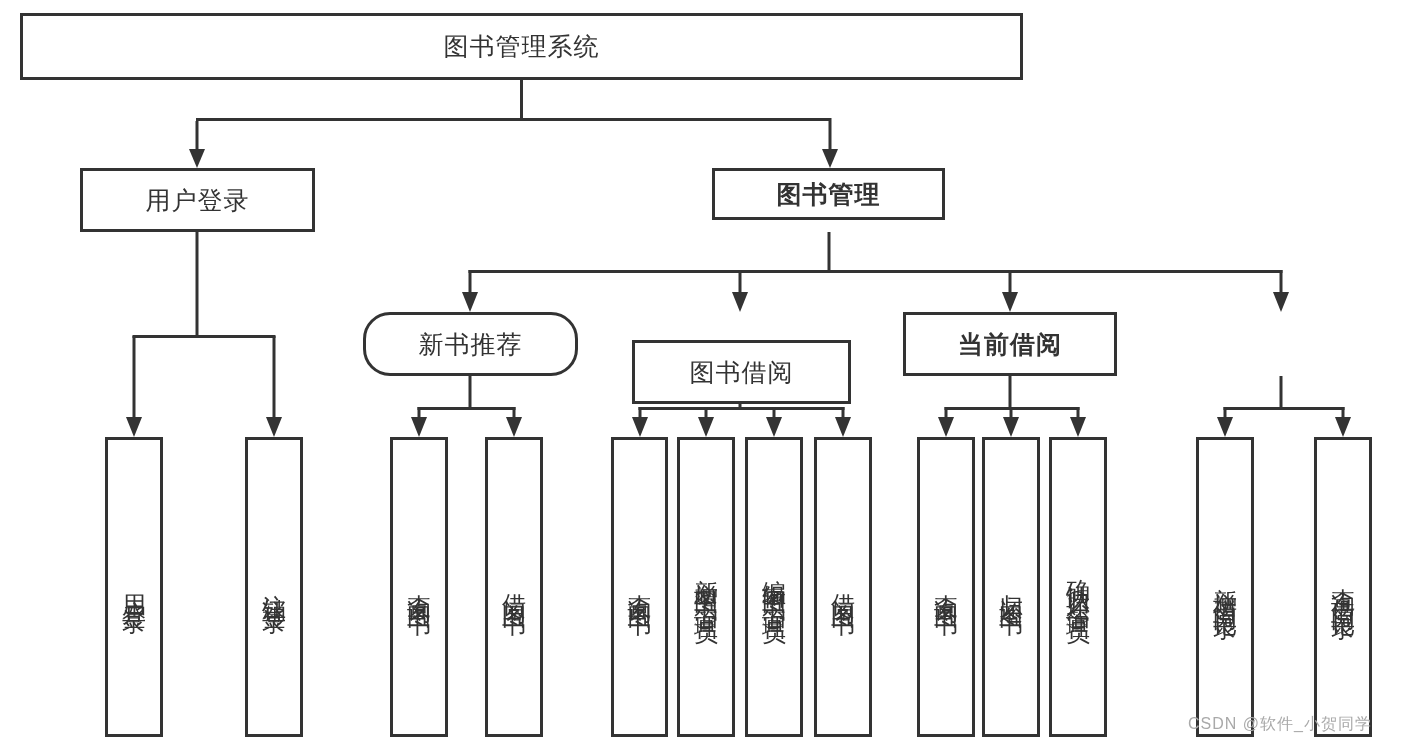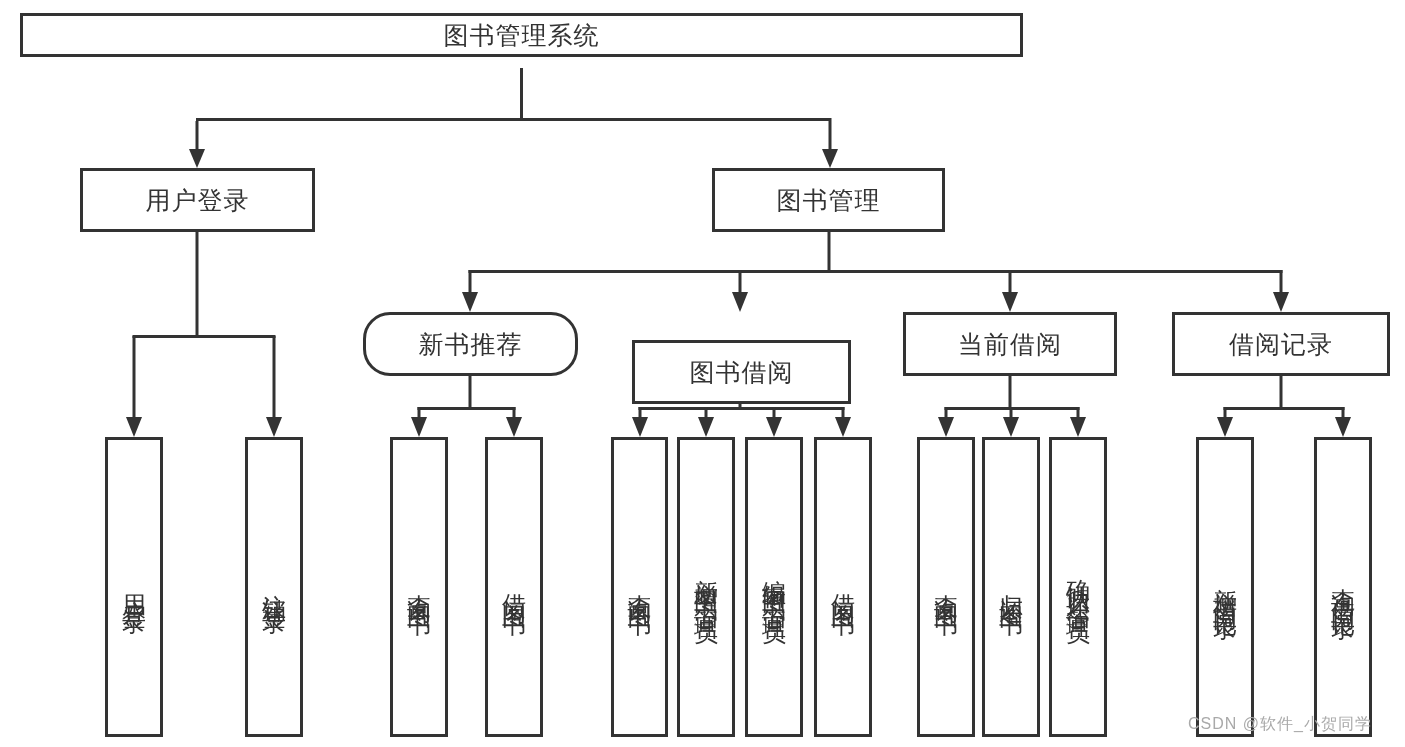--- a/index.html
+++ b/index.html
@@ -118,29 +118,28 @@
     <line x1="1011" y1="407" x2="1011" y2="419"></line>
     <polygon points="1003,417 1019,417 1011,437"></polygon>
     <line x1="1078" y1="407" x2="1078" y2="419"></line>
     <polygon points="1070,417 1086,417 1078,437"></polygon>
     <line x1="1225" y1="407" x2="1225" y2="419"></line>
     <polygon points="1217,417 1233,417 1225,437"></polygon>
     <line x1="1343" y1="407" x2="1343" y2="419"></line>
     <polygon points="1335,417 1351,417 1343,437"></polygon>
   </svg>
 
-  <div class="box" style="left:20px; top:13px; width:1003px; height:44px;">图书管理系统</div>
+  <div class="box" style="left:20px; top:13px; width:1003px; height:67px;">图书管理系统</div>
 
   <div class="box" style="left:80px; top:168px; width:235px; height:64px;">用户登录</div>
-  <div class="box" style="left:712px; top:168px; width:233px; height:64px;">图书管理</div>
+  <div class="box" style="left:712px; top:168px; width:233px; height:52px;font-weight:bold;">图书管理</div>
 
   <div class="box" style="left:363px; top:312px; width:215px; height:64px;border-radius:27px;">新书推荐</div>
   <div class="box" style="left:632px; top:312px; width:219px; height:64px;margin-top:28px;">图书借阅</div>
-  <div class="box" style="left:903px; top:312px; width:214px; height:64px;">当前借阅</div>
-  <div class="box" style="left:1172px; top:312px; width:218px; height:64px;">借阅记录</div>
+  <div class="box" style="left:903px; top:312px; width:214px; height:64px;font-weight:bold;">当前借阅</div>
 
   <div class="vbox" style="left:105px; top:437px; width:58px; height:300px;">
     <span>用户登录</span>
   </div>
   <div class="vbox" style="left:245px; top:437px; width:58px; height:300px;">
     <span>注销登录</span>
   </div>
 
   <div class="vbox" style="left:390px; top:437px; width:58px; height:300px;">
     <span>查询图书</span>

